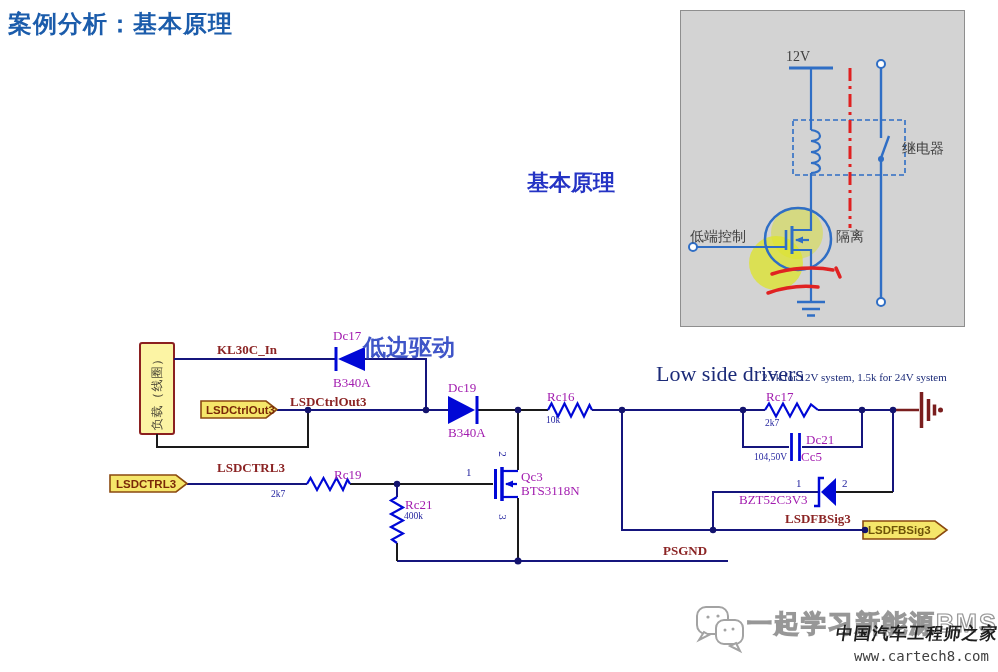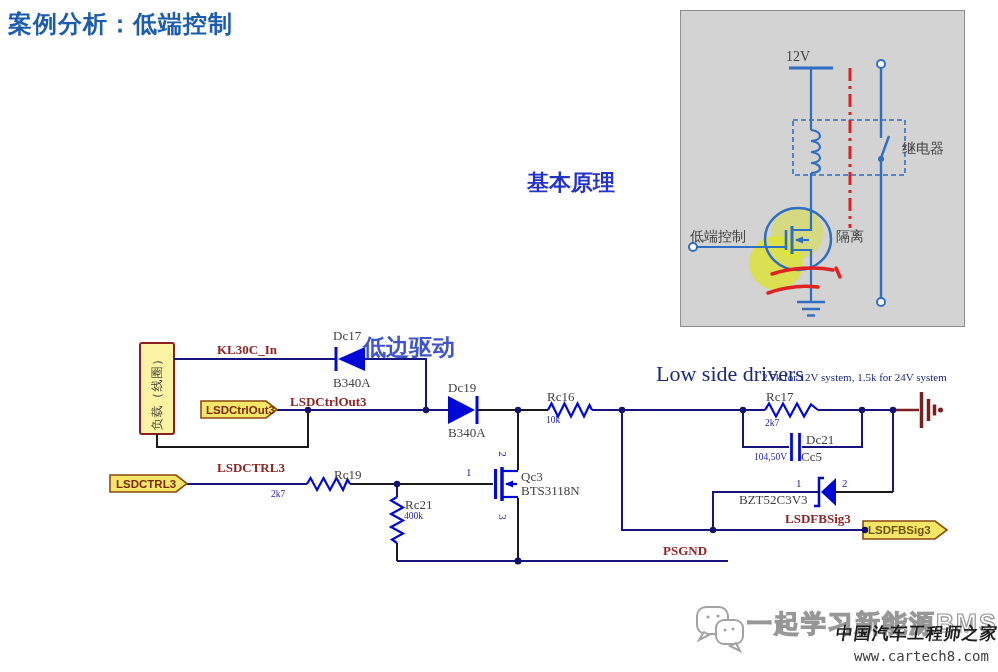--- a/index.html
+++ b/index.html
@@ -3,21 +3,21 @@
 <meta charset="utf-8">
 <style>
   html,body{margin:0;padding:0;background:#fff;}
   #page{position:relative;width:998px;height:672px;background:#ffffff;overflow:hidden;
         font-family:"Liberation Sans",sans-serif;}
   .abs{position:absolute;}
   .lbl{position:absolute;white-space:nowrap;line-height:1;}
   .page-title{font-size:24px;font-weight:bold;color:#1b5cab;letter-spacing:1px;}
   .caption{font-size:22px;font-weight:600;color:#2433c4;}
   .ins{font:14px "Liberation Serif",serif;color:#404040;}
-  .ref{font:13px "Liberation Serif",serif;color:#404040;}
+  .ref{font:13px "Liberation Serif",serif;color:#a21caf;}
   .val{font:9.5px "Liberation Serif",serif;color:#2626a0;}
   .pin{font:11px "Liberation Serif",serif;color:#2626a0;}
   .rot90{transform:rotate(90deg);}
   .net{font:bold 13px "Liberation Serif",serif;color:#8b2424;}
   .port-t{font:bold 11.5px "Liberation Sans",sans-serif;color:#7a2808;}
   .port-t2{font:bold 11.5px "Liberation Sans",sans-serif;color:#6e5408;}
   .sect{font:22px "Liberation Serif",serif;color:#1b2a78;}
   .note{font:11px "Liberation Serif",serif;color:#1b2a78;}
   .fw{font-size:23px;font-weight:bold;color:#3f55c8;}
   .loadtxt{font:12px "Liberation Serif",serif;color:#4a4636;transform:rotate(-90deg);
@@ -185,21 +185,21 @@
       <path d="M704,632 l-5,8 l10,-5 z"></path>
       <circle cx="708" cy="617" r="1.6" fill="#a3a3a3" stroke="none"></circle>
       <circle cx="718" cy="616" r="1.6" fill="#a3a3a3" stroke="none"></circle>
       <rect x="716" y="620" width="27" height="24" rx="8"></rect>
       <path d="M736,643 l4,8 l-10,-5 z"></path>
       <circle cx="725" cy="630" r="1.5" fill="#a3a3a3" stroke="none"></circle>
       <circle cx="733" cy="629" r="1.5" fill="#a3a3a3" stroke="none"></circle>
     </g>
   </svg>
 
-  <div class="lbl page-title" style="left:8px;top:12px">案例分析：低端控制</div>
+  <div class="lbl page-title" style="left:8px;top:12px">案例分析：基本原理</div>
 
   <div class="lbl caption" style="left:527px;top:172px">基本原理</div>
 
   <div class="lbl ins" style="left:786px;top:49px">12V</div>
   <div class="lbl ins" style="left:902px;top:140px">继电器</div>
   <div class="lbl ins" style="left:836px;top:228px">隔离</div>
   <div class="lbl ins" style="left:690px;top:228px">低端控制</div>
 
   <div class="lbl loadtxt" style="left:114px;top:383px">负载（线圈）</div>
 

